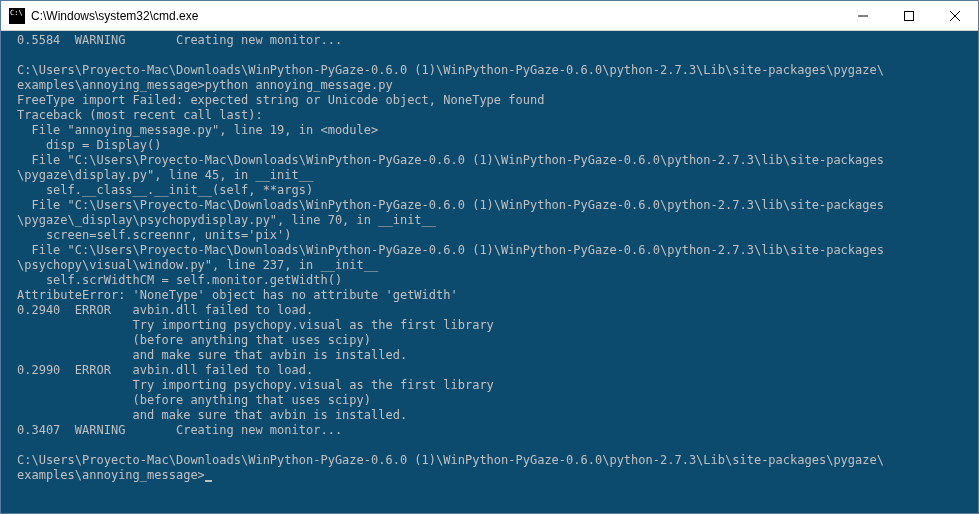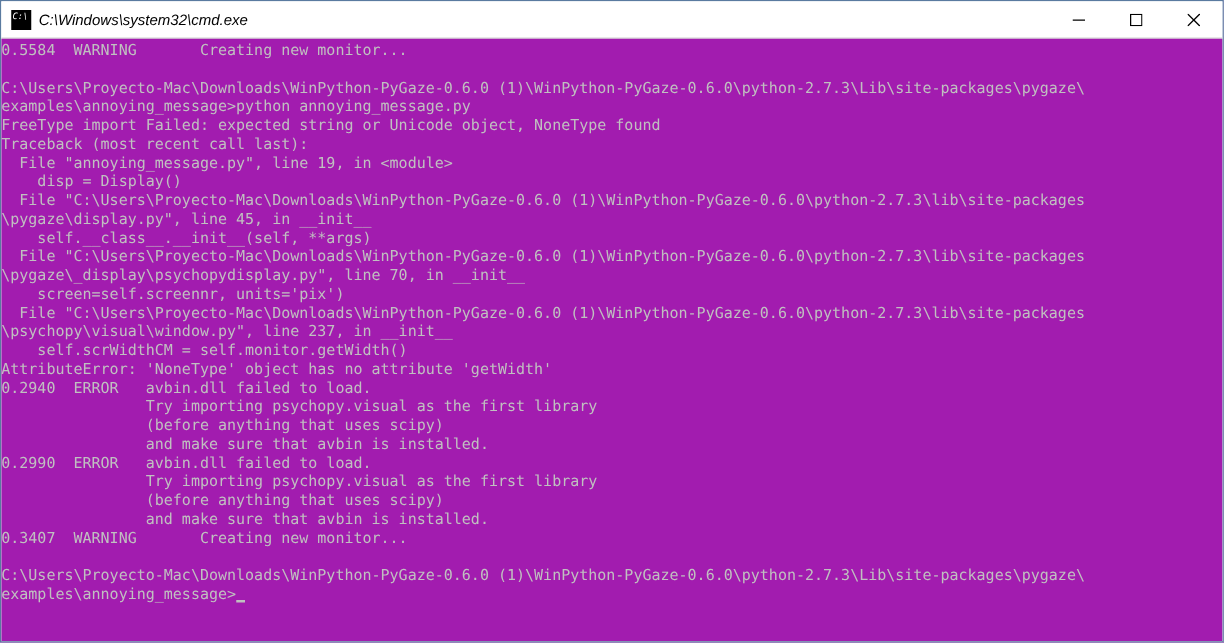--- a/index.html
+++ b/index.html
@@ -10,21 +10,20 @@
     height: 514px;
     overflow: hidden;
     border: 1px solid #5a7ba0;
   }
   .titlebar {
     height: 30px;
     background: #ffffff;
     display: flex;
     align-items: center;
     border-bottom: 1px solid #d0d0d0;
-    font-style: italic;
   }
   .titlebar .app-icon {
     width: 16px;
     height: 16px;
     margin-left: 8px;
     margin-right: 6px;
     background: #000;
     position: relative;
   }
   .titlebar .app-icon::before {
@@ -50,24 +49,24 @@
     height: 100%;
     display: flex;
     align-items: center;
     justify-content: center;
     font-family: "Segoe UI Symbol", sans-serif;
     font-size: 10px;
     color: #000;
   }
   .win-btn svg { stroke: #000; fill: none; }
   .terminal {
-    background: #a21caf;
+    background: #0c4a6e;
     width: 100%;
     height: calc(100% - 30px);
-    padding: 2px 0;
+    padding: 2px 16px;
     font-family: Consolas, "Lucida Console", monospace;
     font-size: 12px;
     line-height: 15px;
     color: #c0c0c0;
     white-space: pre;
     overflow: hidden;
   }
   .cursor {
     display: inline-block;
     width: 7px;

